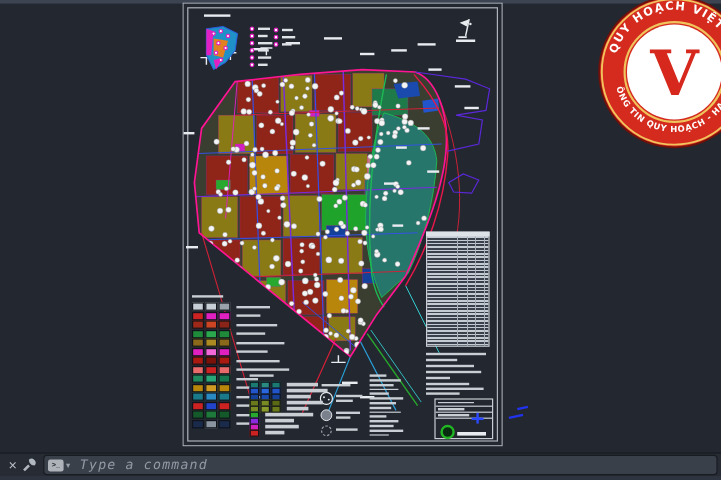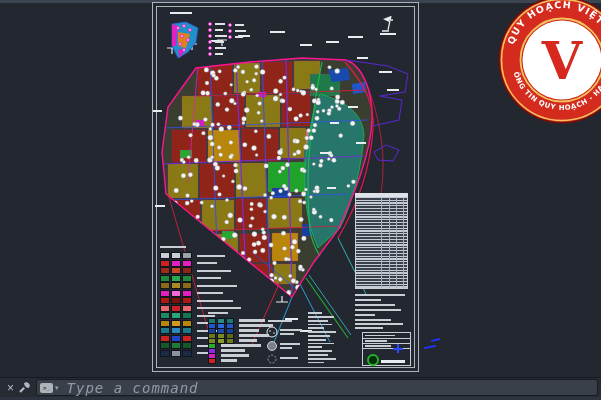--- a/index.html
+++ b/index.html
@@ -39,21 +39,21 @@
   
   .cmdbar{position:absolute;left:0;top:377px;width:601px;height:19px;background:#262b34;
     border-top:1px solid #161a20;display:flex;align-items:center;z-index:6;}
   .cmd-x{color:#b8bec6;font-size:12px;margin:0 4px 0 7px;line-height:1;cursor:default;}
   .cmd-wrench{margin-right:5px;display:flex;}
   .cmdinput{flex:1;height:15px;margin-right:3px;background:#3a404a;border:1px solid #181c22;
     border-radius:3px;display:flex;align-items:center;}
   .cmdicon{width:13px;height:10px;background:#aeb3ba;border-radius:2px;margin:0 2px 0 3px;
     font-size:6px;font-weight:bold;color:#1c2026;display:flex;align-items:center;justify-content:center;}
   .caret{color:#9aa0a8;font-size:7px;margin-right:8px;}
-  .cmdtext{color:#939aa5;font-size:14px;font-style:italic;letter-spacing:1px;
+  .cmdtext{color:#939aa5;font-size:11px;font-style:italic;letter-spacing:1px;
     font-family:"DejaVu Sans Mono",monospace;}
   .bottom-strip{position:absolute;left:0;top:396px;width:601px;height:4px;background:#2e343f;
     border-top:1px solid #3a414d;}
 </style>
 </head>
 <body>
 
 <div class="screen">
   <div class="top-strip"></div>
 

